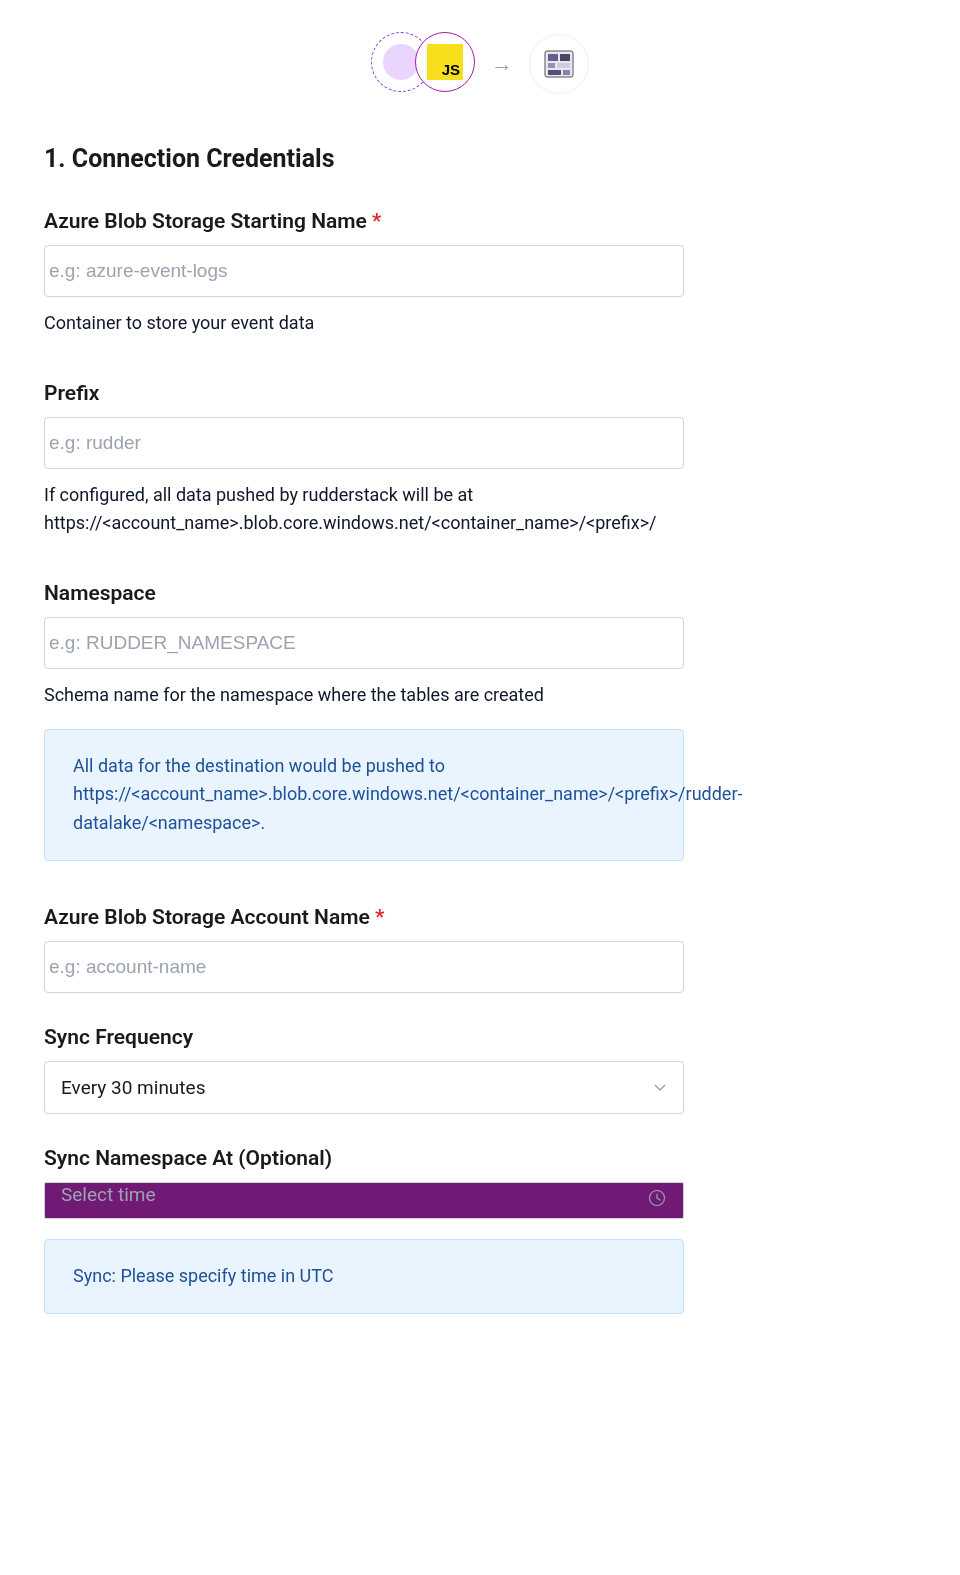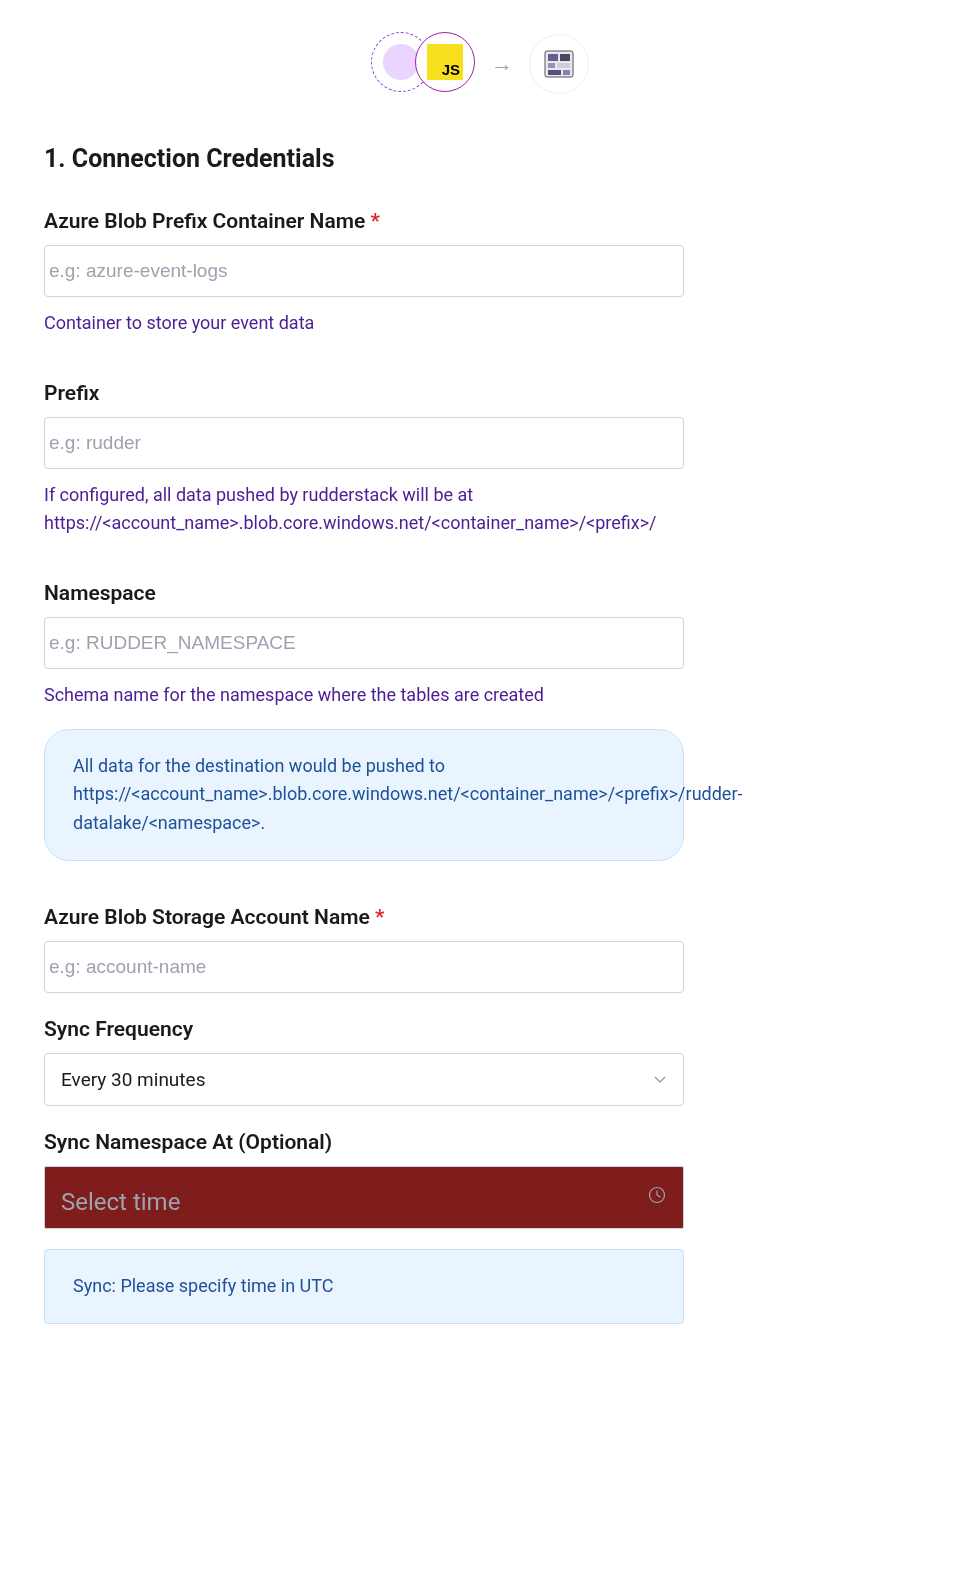--- a/index.html
+++ b/index.html
@@ -88,21 +88,21 @@
   .section-title {
     font-size: 25px;
     font-weight: 700;
     margin-bottom: 36px;
     color: #1a1a1a;
   }
   .field-group {
     margin-bottom: 44px;
   }
   .field-group.tight {
-    margin-bottom: 24px;
+    margin-bottom: 32px;
   }
   .field-label {
     font-size: 21px;
     font-weight: 600;
     margin-bottom: 12px;
     color: #1a1a1a;
   }
   .required {
     color: #dc2626;
   }
@@ -114,39 +114,38 @@
     border: 1px solid #d1d5db;
     border-radius: 4px;
     color: #1a1a1a;
     background: #fff;
   }
   .text-input::placeholder {
     color: #9ca3af;
   }
   .help-text {
     font-size: 18px;
-    color: #4c1d95;
+    color: #0f172a;
     margin-top: 12px;
     line-height: 1.55;
     max-width: 740px;
   }
   .info-box {
     background: #eaf4fe;
     border: 1px solid #c5e1fb;
     border-radius: 4px;
     padding: 22px 28px;
     margin-top: 20px;
     color: #1e5199;
     font-size: 18px;
     line-height: 1.6;
     max-width: 640px;
   }
   .info-box.wide {
     max-width: 640px;
-    border-radius: 25px;
   }
   .select-wrapper {
     position: relative;
     max-width: 640px;
   }
   .select-input {
     width: 100%;
     padding: 14px 55px 14px 16px;
     font-size: 19px;
     border: 1px solid #d1d5db;
@@ -164,25 +163,25 @@
     color: #9ca3af;
     pointer-events: none;
     font-size: 14px;
   }
   .timepicker-wrapper {
     position: relative;
     max-width: 640px;
   }
   .timepicker {
     width: 100%;
-    padding: 21px 44px 12px 16px;
-    font-size: 24px;
+    padding: 0 44px 12px 16px;
+    font-size: 19px;
     border: 1px solid #d1d5db;
     border-radius: 2px;
-    background: #7f1d1d;
+    background: #701a75;
     color: #9ca3af;
     cursor: pointer;
   }
   .clock-icon {
     position: absolute;
     right: 18px;
     top: 50%;
     transform: translateY(-50%);
     color: #9ca3af;
     pointer-events: none;
@@ -213,21 +212,21 @@
         <rect x="6" y="23" width="13" height="5" fill="#5a4d7a"></rect>
         <rect x="21" y="23" width="7" height="5" fill="#8b7fa8"></rect>
       </svg>
     </div>
   </div>
 
   <h2 class="section-title">1. Connection Credentials</h2>
 
   <div class="field-group">
     <div class="field-label">
-      <span>Azure Blob Prefix Container Name</span>
+      <span>Azure Blob Storage Starting Name</span>
       <span class="required">*</span>
     </div>
     <input type="text" class="text-input" placeholder="e.g: azure-event-logs" style="">
     <div class="help-text">Container to store your event data</div>
   </div>
 
   <div class="field-group">
     <div class="field-label">Prefix</div>
     <input type="text" class="text-input" placeholder="e.g: rudder" style="">
     <div class="help-text">If configured, all data pushed by rudderstack will be at https://&lt;account_name&gt;.blob.core.windows.net/&lt;container_name&gt;/&lt;prefix&gt;/</div>

